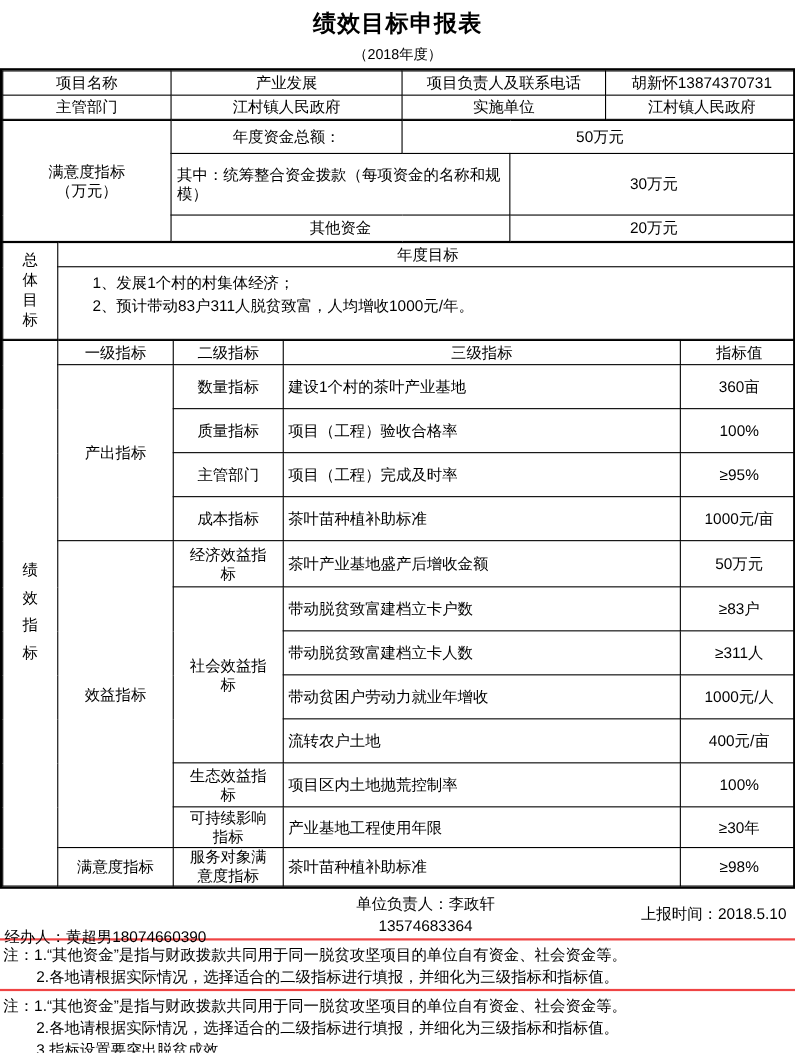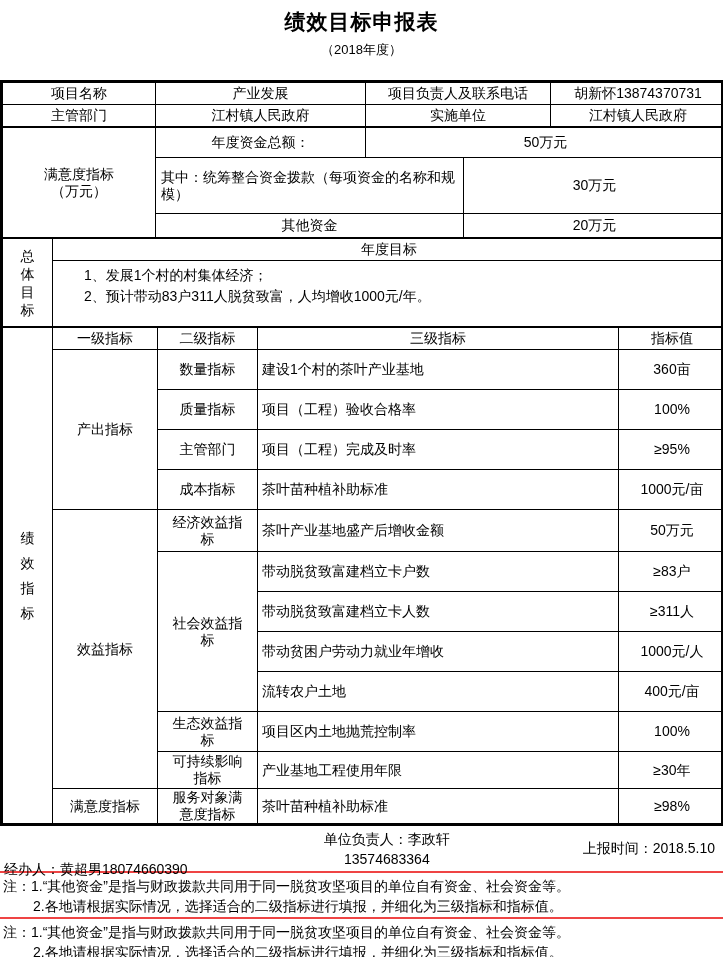--- a/index.html
+++ b/index.html
@@ -10,34 +10,34 @@
     position:relative;overflow:hidden;
   }
   .title{
     text-align:center;font-size:21px;font-weight:bold;
     padding-top:9px;letter-spacing:1px;line-height:26px;
   }
   .subtitle{
     text-align:center;font-size:13px;line-height:16px;margin-top:7px;
   }
   .form{
-    box-sizing:border-box;width:723px;margin-top:22px;
+    box-sizing:border-box;width:723px;margin-top:4px;
     border:2px solid #000;
   }
   table{
     width:100%;border-collapse:collapse;table-layout:fixed;
   }
   td{
     border:1px solid #000;padding:0;text-align:center;vertical-align:middle;
     line-height:17px;overflow:hidden;
   }
   .tL{text-align:left;padding:0 5px;}
   .pre{white-space:pre-line;}
   
-  .vtext{width:16px;margin:0 auto;word-break:break-all;text-align:center;}
+  .vtext{width:16px;margin:0 auto;word-break:break-all;text-align:center;font-family:Liberation Mono, monospace;}
   .vt-goal{line-height:18px;}
   .vt-perf{line-height:25px;}
   
   .goal-lines{text-align:left;vertical-align:top;padding:4px 6px 0 31px;line-height:21px;}
   
   .lv2{padding:0 13px;line-height:17px;}
   
   .ind-name{text-align:left;padding:0 4px;}
   
   .sign{

